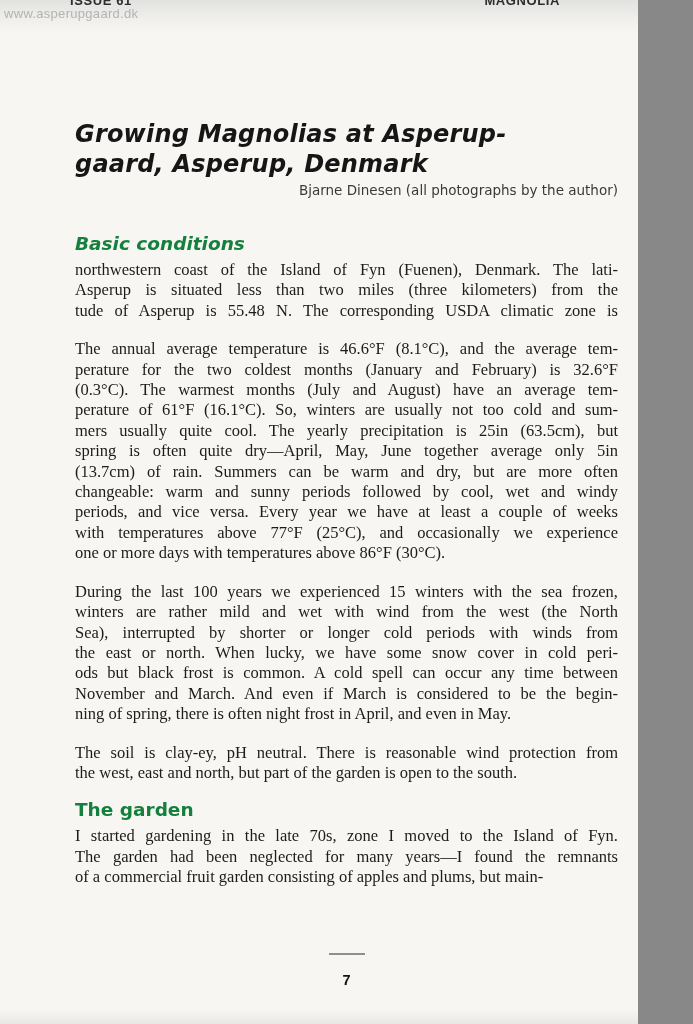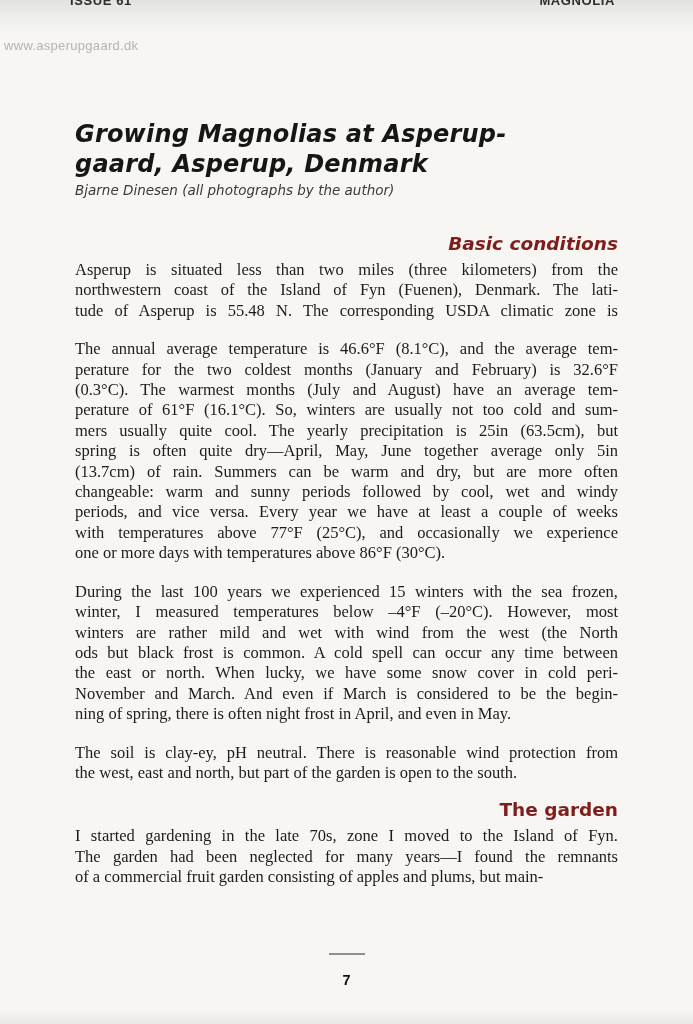--- a/index.html
+++ b/index.html
@@ -1,18 +1,18 @@
 <!DOCTYPE html>
 <html><head>
 <meta charset="utf-8">
 <style>
   html,body{margin:0;padding:0;background:#888;}
   .page{
     position:relative;
-    width:693px;height:1024px;
+    width:638px;height:1024px;
     background:#f7f6f2;
     overflow:hidden;
     font-family:"Liberation Serif", serif;
     color:#1c1c1c;
   }
   .scan-top-shade{
     position:absolute;top:0;left:0;right:0;height:34px;
     background:linear-gradient(to bottom,#e2e2e0 0%,#efefec 55%,rgba(247,246,242,0) 100%);
     pointer-events:none;
   }
@@ -24,42 +24,42 @@
   .header{
     position:absolute;top:-7px;left:0;right:0;height:22px;
     font-family:"Liberation Sans", sans-serif;
     font-weight:bold;font-size:13px;letter-spacing:.6px;color:#2e2e2e;
   }
   .hdr-left{position:absolute;left:70px;top:0;}
   .hdr-right{position:absolute;right:78px;top:0;}
   .watermark{
     position:absolute;top:6px;left:4px;
     font-family:"Liberation Sans", sans-serif;
-    font-size:13px;color:#b3b3b1;letter-spacing:.3px;margin-top:32px;
+    font-size:13px;color:#b3b3b1;letter-spacing:.3px;
   }
   .content{
     position:absolute;top:0;left:75px;width:543px;padding-top:119px;
   }
   .title{
     margin:0;
     font-family:"DejaVu Sans", sans-serif;
     font-style:italic;font-weight:bold;
     font-size:24px;line-height:30px;color:#161616;
     letter-spacing:.2px;
   }
   .byline{
     font-family:"DejaVu Sans", sans-serif;
-    font-style:italic;font-size:13.5px;line-height:18px;color:#3a3a3a;
+    font-size:13.5px;line-height:18px;color:#3a3a3a;
     margin-top:2px;
+    text-align:right;
   }
   .heading{
     font-family:"DejaVu Sans", sans-serif;
-    font-weight:bold;font-size:18.5px;line-height:24px;color:#7f1d1d;
+    font-weight:bold;font-size:18.5px;line-height:24px;color:#15803d;
     margin:15px 0 4px 0;
-    text-align:right;
   }
   .heading.it{font-style:italic;}
   .sections > .heading:first-child{margin-top:33px;}
   .para{margin:0;}
   .para + .para{margin-top:18px;}
   .bline{
     font-size:16.5px;line-height:20.4px;
     text-align:justify;text-align-last:justify;
     white-space:normal;
   }
@@ -91,43 +91,43 @@
 
   <div class="content">
     <h1 class="title">
         <div>Growing Magnolias at Asperup-</div>
         <div>gaard, Asperup, Denmark</div>
       </h1>
     <div class="byline">Bjarne Dinesen (all photographs by the author)</div>
     <div class="sections">
         <h2 class="heading it">Basic conditions</h2>
         <div class="para">
+          <div class="bline">northwestern coast of the Island of Fyn (Fuenen), Denmark. The lati-</div>
           <div class="bline">Asperup is situated less than two miles (three kilometers) from the</div>
-          <div class="bline">northwestern coast of the Island of Fyn (Fuenen), Denmark. The lati-</div>
           <div class="bline">tude of Asperup is 55.48 N. The corresponding USDA climatic zone is</div>
         </div>
         <div class="para">
           <div class="bline">The annual average temperature is 46.6°F (8.1°C), and the average tem-</div>
           <div class="bline">perature for the two coldest months (January and February) is 32.6°F</div>
           <div class="bline">(0.3°C). The warmest months (July and August) have an average tem-</div>
           <div class="bline">perature of 61°F (16.1°C). So, winters are usually not too cold and sum-</div>
           <div class="bline">mers usually quite cool. The yearly precipitation is 25in (63.5cm), but</div>
           <div class="bline">spring is often quite dry—April, May, June together average only 5in</div>
           <div class="bline">(13.7cm) of rain. Summers can be warm and dry, but are more often</div>
           <div class="bline">changeable: warm and sunny periods followed by cool, wet and windy</div>
           <div class="bline">periods, and vice versa. Every year we have at least a couple of weeks</div>
           <div class="bline">with temperatures above 77°F (25°C), and occasionally we experience</div>
           <div class="bline last">one or more days with temperatures above 86°F (30°C).</div>
         </div>
         <div class="para">
           <div class="bline">During the last 100 years we experienced 15 winters with the sea frozen,</div>
-          <div class="bline">winter, I measured temperatures below –4°F (–20°C). However, most</div>
           <div class="bline">winters are rather mild and wet with wind from the west (the North</div>
+          <div class="bline">Sea), interrupted by shorter or longer cold periods with winds from</div>
+          <div class="bline">the east or north. When lucky, we have some snow cover in cold peri-</div>
           <div class="bline">ods but black frost is common. A cold spell can occur any time between</div>
-          <div class="bline">the east or north. When lucky, we have some snow cover in cold peri-</div>
           <div class="bline">November and March. And even if March is considered to be the begin-</div>
           <div class="bline last">ning of spring, there is often night frost in April, and even in May.</div>
         </div>
         <div class="para">
           <div class="bline">The soil is clay-ey, pH neutral. There is reasonable wind protection from</div>
           <div class="bline last">the west, east and north, but part of the garden is open to the south.</div>
         </div>
         <h2 class="heading up">The garden</h2>
         <div class="para">
           <div class="bline">I started gardening in the late 70s, zone I moved to the Island of Fyn.</div>

